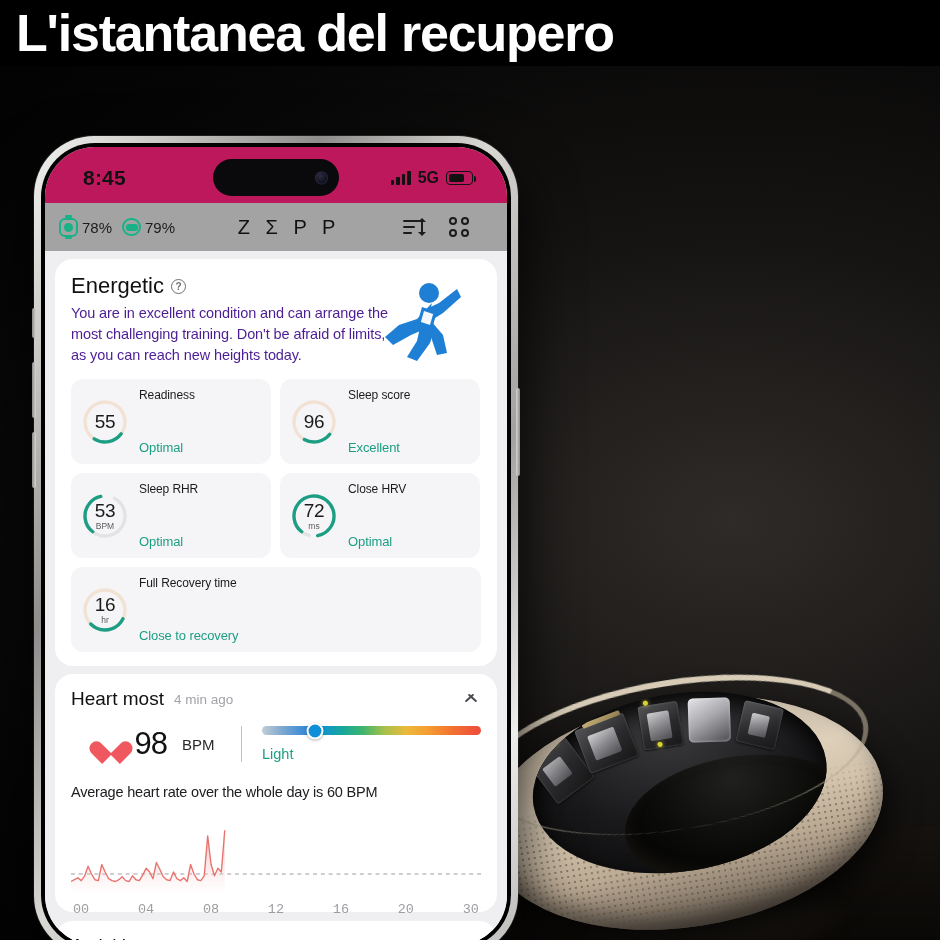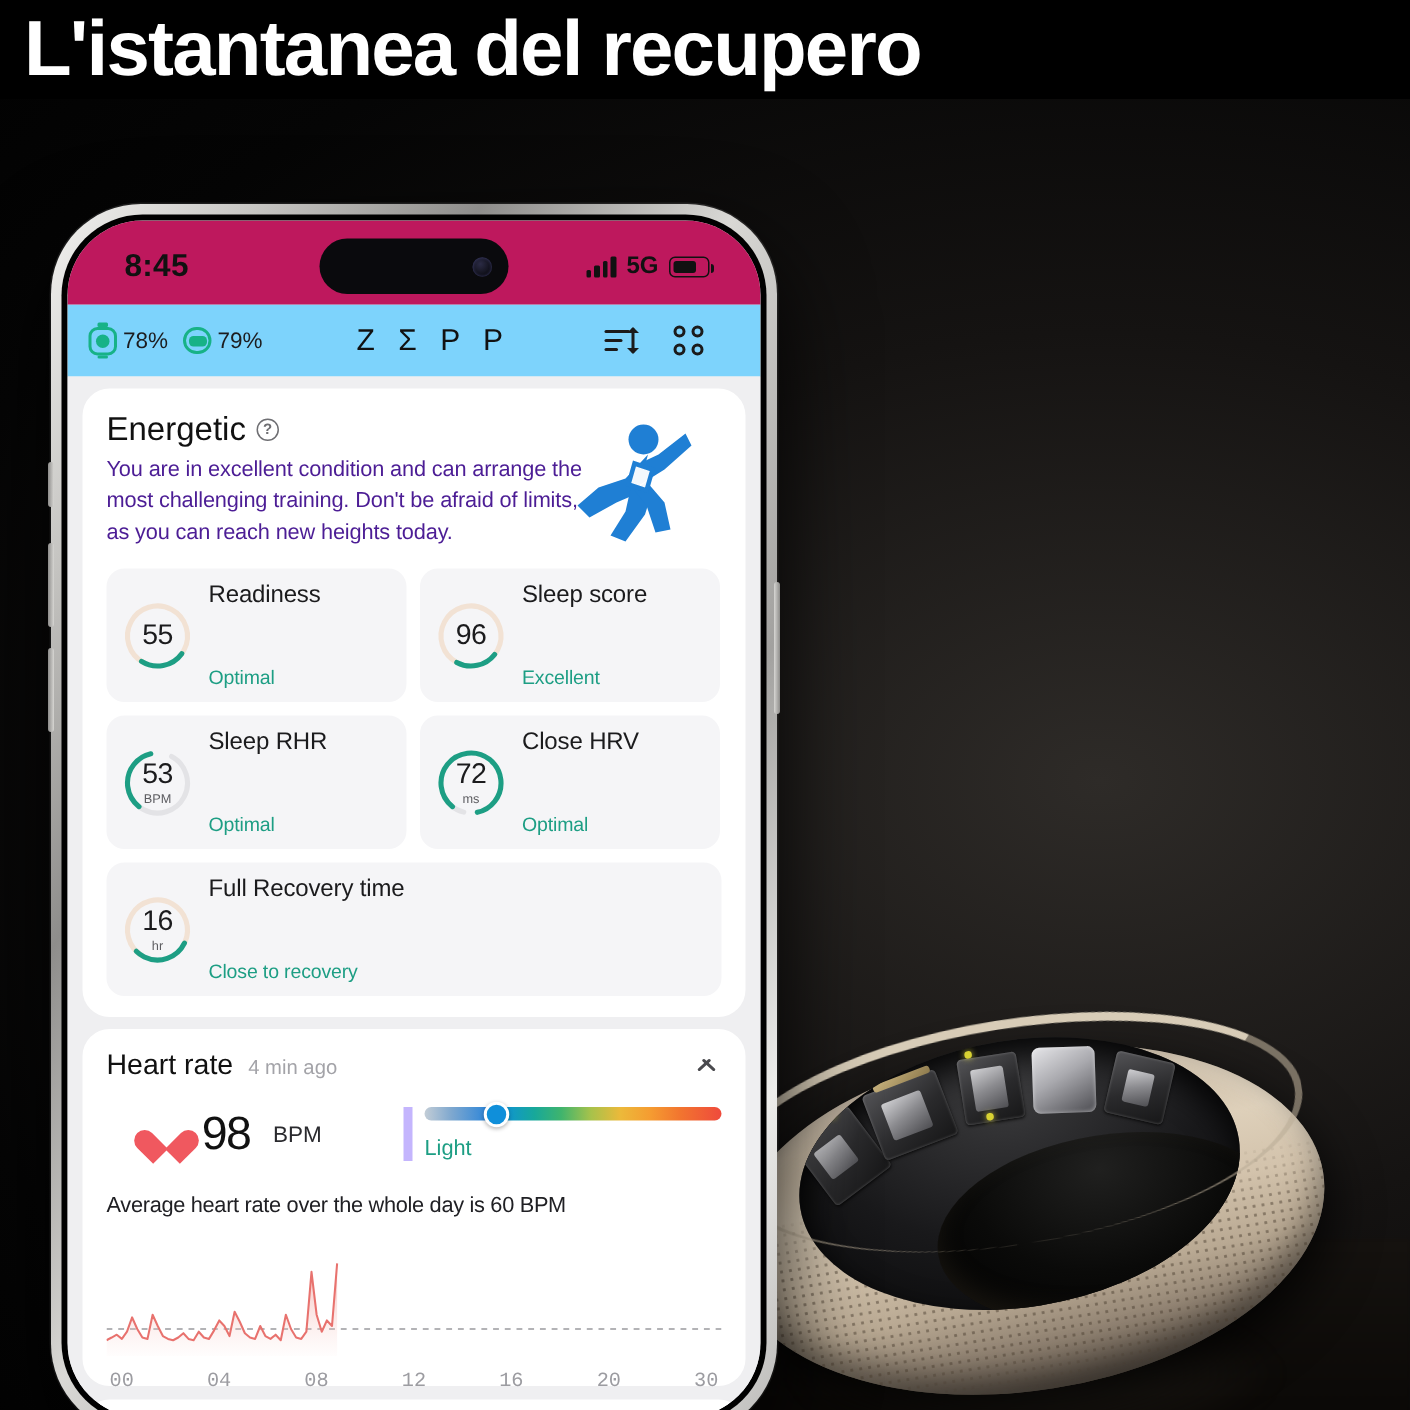--- a/index.html
+++ b/index.html
@@ -185,21 +185,21 @@
   }
   #island-cam {
     position:absolute; right:11px; top:50%; transform:translateY(-50%);
     width:13px; height:13px; border-radius:50%;
     background:radial-gradient(circle at 40% 35%, #2b2b45, #0d0d14 70%);
     box-shadow:inset 0 0 2px rgba(90,90,160,0.7);
   }
 
   
   #appbar {
-    height:48px; background:#7dd3fc;
+    height:48px; background:#a3a3a3;
     display:flex; align-items:center; justify-content:space-between;
     padding:0 38px 0 14px;
   }
   #devices { display:flex; align-items:center; gap:10px; }
   .device { display:flex; align-items:center; gap:4px; }
   .device span { font-size:15px; color:#1c1c1e; font-weight:500; }
   .watch-ic {
     width:19px; height:19px; border-radius:6px; border:2.2px solid #17b287;
     display:flex; align-items:center; justify-content:center;
     position:relative;
@@ -284,21 +284,21 @@
   .gauge { width:50px; height:50px; position:relative; flex:0 0 50px; }
   .gauge svg { position:absolute; left:0; top:0; }
   .gauge-val {
     position:absolute; left:0; top:0; width:100%; height:100%;
     display:flex; flex-direction:column; align-items:center; justify-content:center;
     line-height:1;
   }
   .gauge-num { font-size:19px; color:#1b1b1d; font-weight:400; letter-spacing:-0.4px; }
   .gauge-unit { font-size:8.5px; color:#5c5c60; margin-top:1.5px; }
   .metric-text { display:flex; flex-direction:column; gap:2px; }
-  .metric-label { font-size:16px; color:#1b1b1d; letter-spacing:-0.1px; }
+  .metric-label { font-size:12px; color:#1b1b1d; letter-spacing:-0.1px; }
   .metric-status { font-size:13px; color:#1d9e84; letter-spacing:-0.1px;margin-top:36px; }
 
   
   #hr-head { display:flex; align-items:center; gap:10px; position:relative; }
   #hr-title { font-size:19px; color:#111; }
   #hr-time { font-size:13.5px; color:#a3a3a8; }
   #hr-chevron {
     position:absolute; right:2px; top:3px; width:16px; height:16px;
   }
   #hr-chevron:before {
@@ -315,21 +315,21 @@
     width:26px; height:24px; position:relative; flex:0 0 26px;
   }
   .heart:before, .heart:after {
     content:""; position:absolute; top:0; width:14px; height:22px;
     background:#f0585f; border-radius:8px 8px 0 0;
   }
   .heart:before { left:12.4px; transform:rotate(45deg); transform-origin:0 100%; }
   .heart:after  { left:0px;   transform:rotate(-45deg); transform-origin:100% 100%; }
   #hr-value { font-size:31px; color:#111; font-weight:500; letter-spacing:-1px; }
   #hr-unit { font-size:15px; color:#2a2a2e; margin-left:4px; }
-  #hr-right { flex:1; border-left:6px solid #c4b5fd; padding-left:8px;margin-left:28px; }
+  #hr-right { flex:1; border-left:1px solid #c4b5fd; padding-left:20px; }
   #hr-slider {
     height:9px; border-radius:5px; position:relative;
     background:linear-gradient(90deg,#c3cdd6 0%, #7fa8cf 9%, #2f86d8 21%, #0f92d8 26%,
       #17a89a 37%, #3fb46d 46%, #a7c24b 56%, #ecb93a 66%, #f59c31 76%, #f2752f 86%, #ef4a3c 100%);
   }
   #hr-thumb {
     position:absolute; left:24%; top:50%; transform:translate(-50%,-50%);
     width:17px; height:17px; border-radius:50%;
     background:#0f8fda; border:2.5px solid #fff;
     box-shadow:0 1px 3px rgba(0,0,0,0.3);
@@ -552,21 +552,21 @@
                 <div class="metric-label">Full Recovery time</div>
                 <div class="metric-status">Close to recovery</div>
               </div>
             </div>
 
           </div>
         </div>
 
         <div class="card">
           <div id="hr-head">
-            <div id="hr-title">Heart rate</div>
+            <div id="hr-title">Heart most</div>
             <div id="hr-time">4 min ago</div>
             <div id="hr-chevron"></div>
           </div>
 
           <div id="hr-main">
             <div id="hr-left">
               <div class="heart"></div>
               <div id="hr-value">98</div>
               <div id="hr-unit">BPM</div>
             </div>

